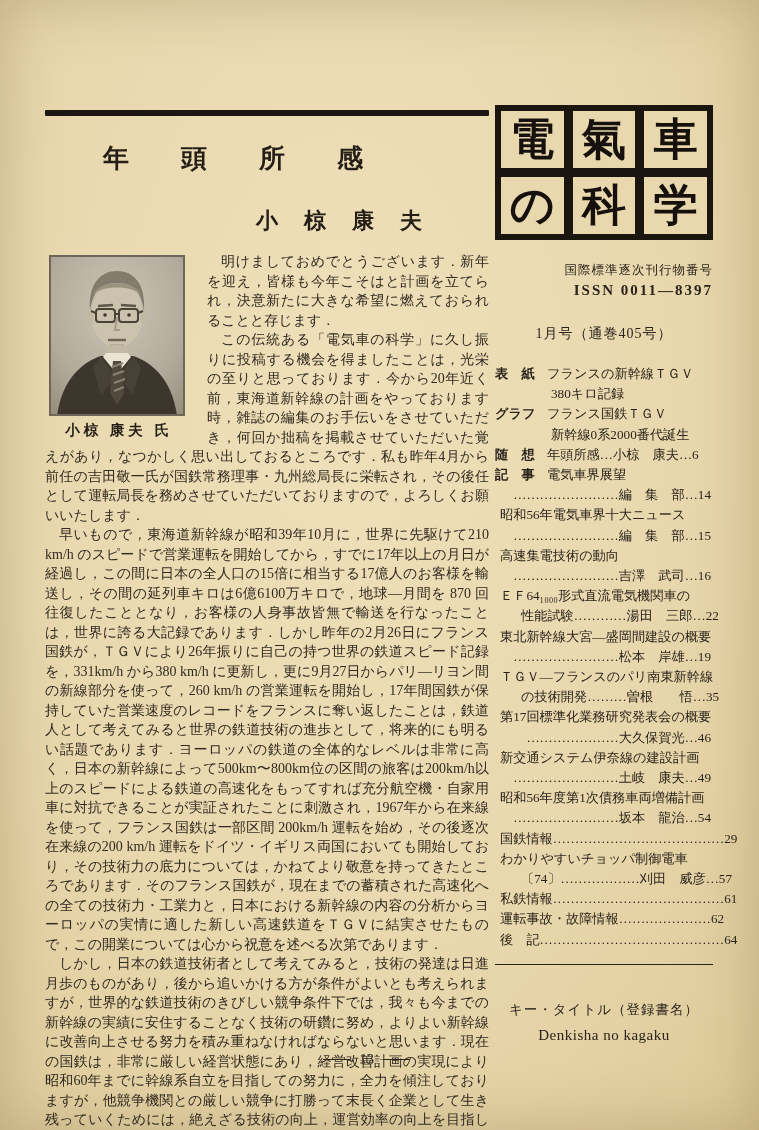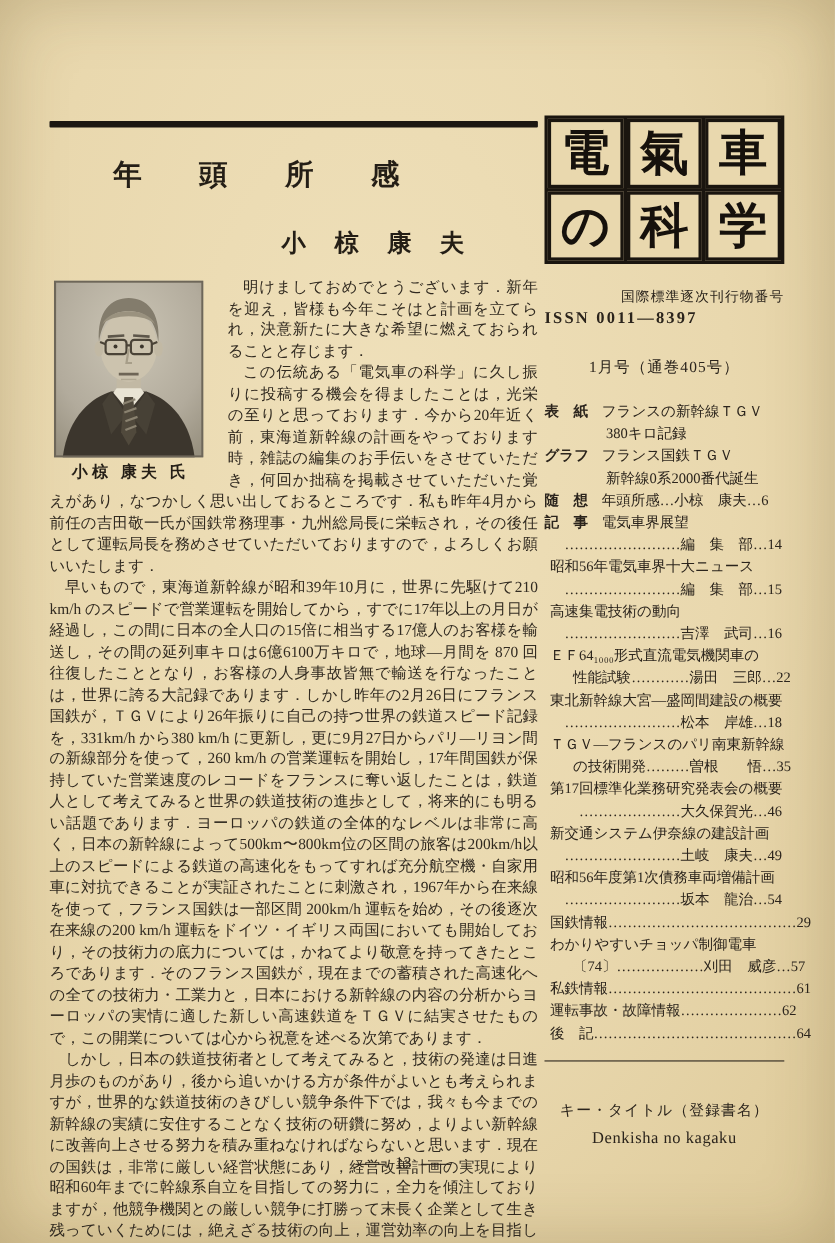--- a/index.html
+++ b/index.html
@@ -37,21 +37,21 @@
   .right-col{position:absolute;left:495px;top:105px;width:218px;}
   .logo{
     display:grid;grid-template-columns:repeat(3,1fr);grid-template-rows:repeat(2,1fr);
     gap:3px;width:212px;height:129px;background:#1a150f;padding:3px;
   }
   .logo-cell{
     background:#e9d8ae;border:3px solid #1a150f;display:flex;align-items:center;justify-content:center;
     font-size:44px;font-weight:900;color:#16110c;line-height:1;
   }
   .issn-label{margin-top:22px;text-align:right;font-size:12.5px;letter-spacing:1px;}
-  .issn-number{margin-top:3px;text-align:left;font-size:15px;letter-spacing:2px;font-weight:bold;}
+  .issn-number{margin-top:3px;text-align:right;font-size:15px;letter-spacing:2px;font-weight:bold;}
   .issue-number{margin-top:26px;text-align:center;font-size:14px;letter-spacing:1px;}
   .toc{margin-top:21px;font-size:13.2px;line-height:20.2px;color:#2b241c;}
   .toc-line{white-space:nowrap;}
   .toc-line.main{padding-left:5px;}
   .toc-line.cont{padding-left:56px;}
   .toc-line.sub{padding-left:26px;}
   .toc-line.leader{text-align:right;padding-right:2px;}
   .toc-label{display:inline-block;width:52px;font-weight:bold;}
   .toc-rule{border:none;border-top:1.5px solid #2a241c;margin:14px 0 0 0;width:100%;}
   .key-title-label{margin-top:36px;text-align:center;font-size:13.5px;letter-spacing:1px;}
@@ -153,21 +153,21 @@
         <div class="toc-line labeled"><span class="toc-label">随　想</span><span>年頭所感…小椋　康夫…6</span></div>
         <div class="toc-line labeled"><span class="toc-label">記　事</span><span>電気車界展望</span></div>
         <div class="toc-line leader">……………………編　集　部…14</div>
         <div class="toc-line main">昭和56年電気車界十大ニュース</div>
         <div class="toc-line leader">……………………編　集　部…15</div>
         <div class="toc-line main">高速集電技術の動向</div>
         <div class="toc-line leader">……………………吉澤　武司…16</div>
         <div class="toc-line main">ＥＦ64₁₀₀₀形式直流電気機関車の</div>
         <div class="toc-line sub">性能試験…………湯田　三郎…22</div>
         <div class="toc-line main">東北新幹線大宮―盛岡間建設の概要</div>
-        <div class="toc-line leader">……………………松本　岸雄…18</div>
+        <div class="toc-line leader">……………………松本　岸雄…19</div>
         <div class="toc-line main">ＴＧＶ―フランスのパリ南東新幹線</div>
         <div class="toc-line sub">の技術開発………曽根　　悟…35</div>
         <div class="toc-line main">第17回標準化業務研究発表会の概要</div>
         <div class="toc-line leader">…………………大久保賀光…46</div>
         <div class="toc-line main">新交通システム伊奈線の建設計画</div>
         <div class="toc-line leader">……………………土岐　康夫…49</div>
         <div class="toc-line main">昭和56年度第1次債務車両増備計画</div>
         <div class="toc-line leader">……………………坂本　龍治…54</div>
         <div class="toc-line main">国鉄情報…………………………………29</div>
         <div class="toc-line main">わかりやすいチョッパ制御電車</div>

